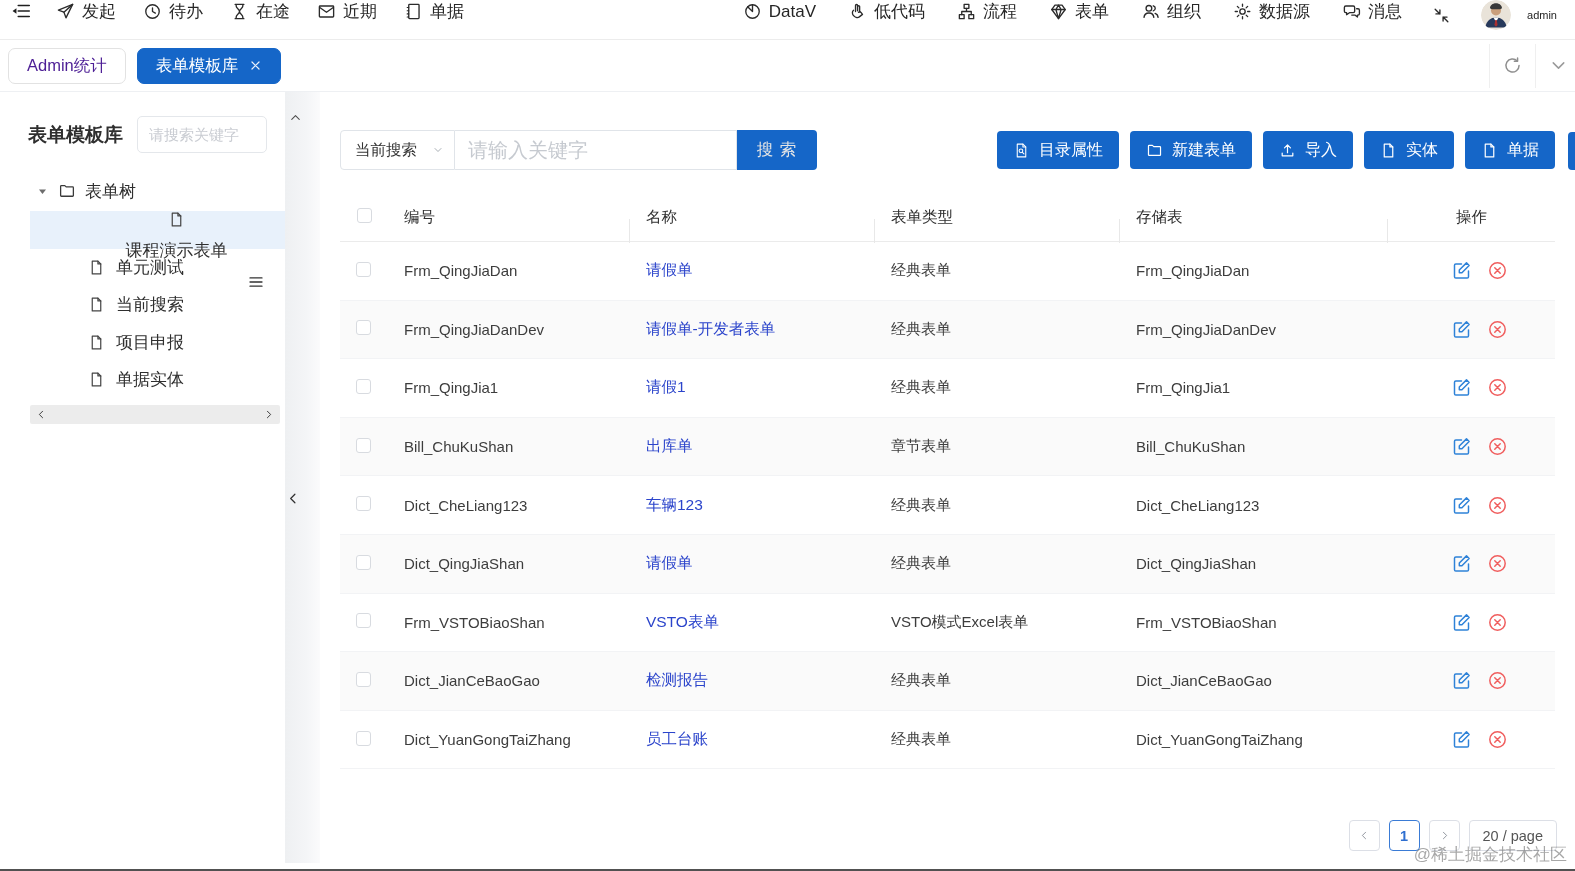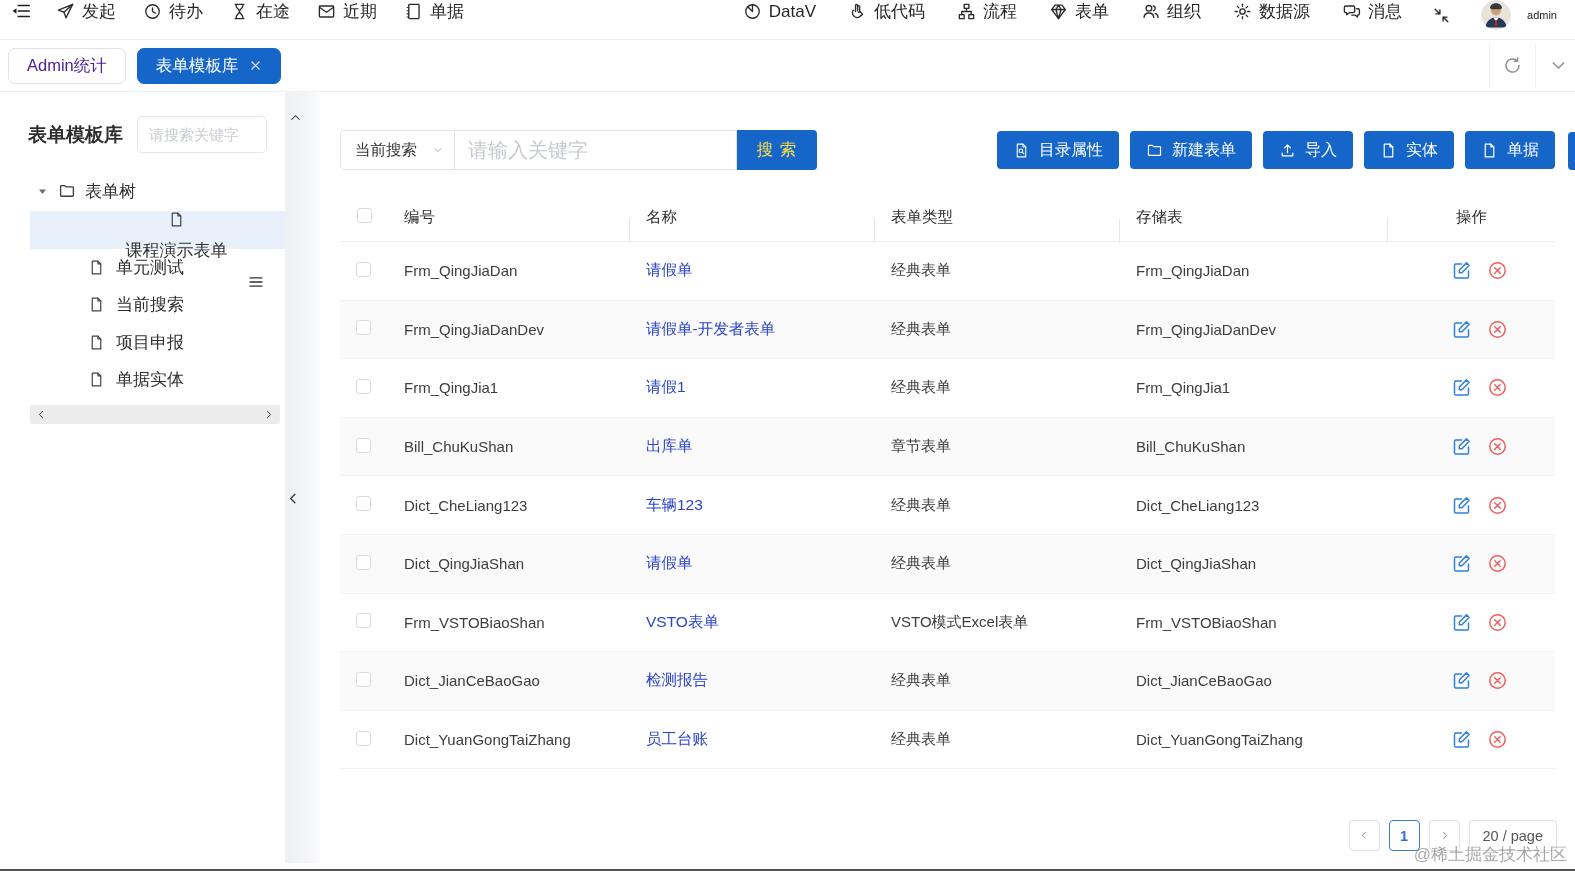--- a/index.html
+++ b/index.html
@@ -60,21 +60,21 @@
 
   
   .main{flex:1;padding:38px 20px 0;position:relative;background:#fff;}
   .toolbar{display:flex;align-items:center;}
   .search-group{display:flex;align-items:stretch;height:40px;}
   .select{width:115px;border:1px solid #e0e4e9;border-radius:4px 0 0 4px;display:flex;align-items:center;justify-content:space-between;padding:0 10px 0 14px;font-size:15.5px;color:#333;background:#fff;cursor:pointer;}
   .select .icon{font-size:12px;color:#9aa0a8;}
   .search-input{width:282px;border:1px solid #e0e4e9;border-left:none;padding:0 13px;font-size:20px;color:#333;outline:none;}
   .search-input::placeholder{color:#c6cad0;}
   .btn{cursor:pointer;}
-  .search-btn{width:80px;background:var(--primary);color:#fde047;border:none;border-radius:0 4px 4px 0;font-size:16.5px;letter-spacing:1px;}
+  .search-btn{width:80px;background:var(--primary);color:#e5e5e5;border:none;border-radius:0 4px 4px 0;font-size:16.5px;letter-spacing:1px;}
   .actions{margin-left:auto;display:flex;gap:11px;}
   .action{height:38px;padding:0 16px;background:var(--primary);color:#fff;border:none;border-radius:4px;font-size:16px;display:inline-flex;align-items:center;gap:9px;white-space:nowrap;}
   .action .icon{font-size:17px;color:#fff;}
   .btn-sliver{position:absolute;top:40px;right:-1px;width:8px;height:38px;background:var(--primary);border-radius:4px 0 0 4px;}
 
   
   .table{margin-top:24px;}
   .thead{display:flex;align-items:center;height:48px;border-bottom:1px solid #ebebeb;font-size:15.5px;font-weight:500;color:#2f2f2f;}
   .th{padding-left:16px;position:relative;}
   .th.divider::after{content:"";position:absolute;right:0;top:12px;height:24px;width:1px;background:#e8e8e8;}

